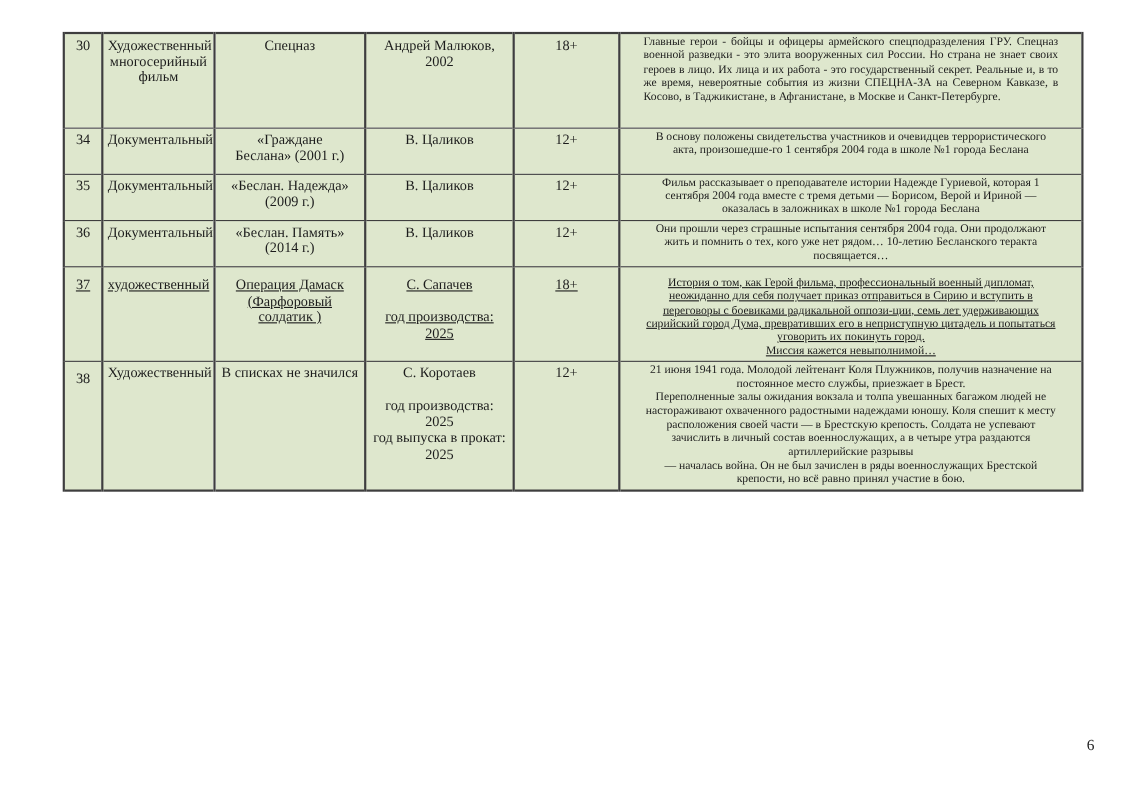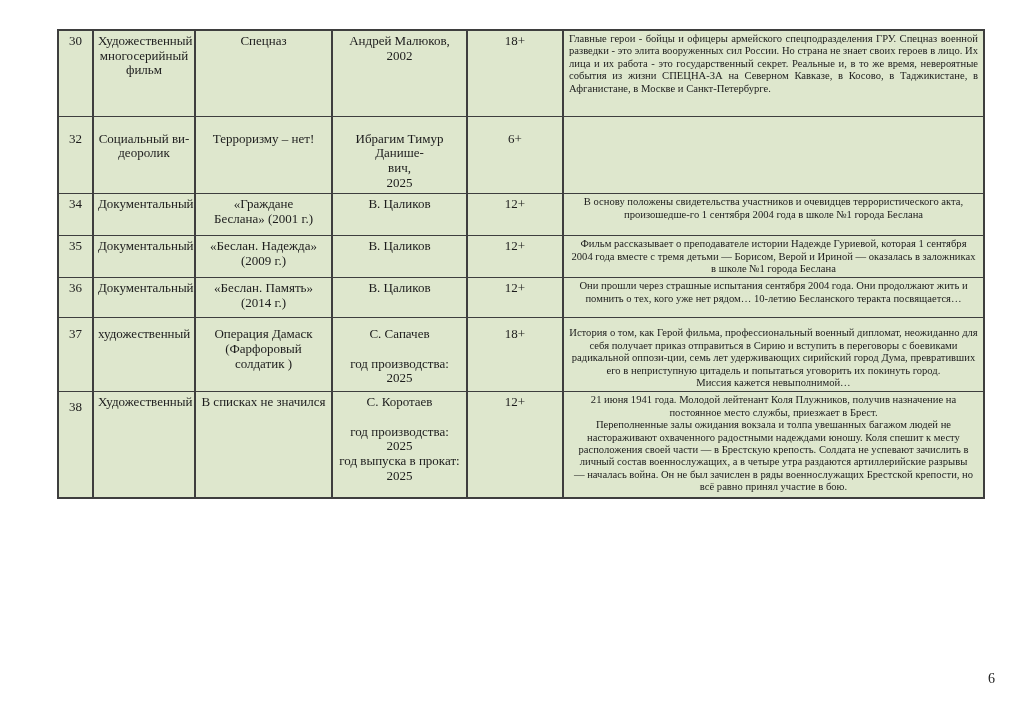--- a/index.html
+++ b/index.html
@@ -48,27 +48,27 @@
   tr.r3 { height: 64px; }
   tr.r4 { height: 42px; }
   tr.r5 { height: 38px; margin-top: 47px; }
   tr.r6 { height: 40px; }
   tr.r7 { height: 60px; }
   tr.r8 { height: 106px; }
   
   tr.r1 td { padding-top: 9px; }
   tr.r2 td { padding-top: 15px; }
   tr.r3 td { padding-top: 8px; }
-  tr.r7 td { padding-top: 9px; }
+  tr.r7 td { padding-top: 9px; text-decoration: underline; }
   tr.r8 td.num { padding-top: 8px; }
   
   td.desc {
     font-size: 10.6px;
     line-height: 1.17;
-    padding: 2px 5px;
+    padding: 2px 21px;
     text-align: center;
   }
   tr.r0 td.desc {
     text-align: justify;
     text-justify: inter-word;
   }
   .page-number {
     position: absolute;
     left: 988px;
     top: 671px;
@@ -93,31 +93,20 @@
     <tbody>
       <tr class="r0">
         <td class="num">30</td>
         <td class="type">Художественный
 многосерийный
 фильм</td>
         <td class="title">Спецназ</td>
         <td class="author">Андрей Малюков, 2002</td>
         <td class="age">18+</td>
         <td class="desc">Главные герои - бойцы и офицеры армейского спецподразделения ГРУ. Спецназ военной разведки - это элита вооруженных сил России. Но страна не знает своих героев в лицо. Их лица и их работа - это государственный секрет. Реальные и, в то же время, невероятные события из жизни СПЕЦНА-ЗА на Северном Кавказе, в Косово, в Таджикистане, в Афганистане, в Москве и Санкт-Петербурге.</td>
-      </tr>
-      <tr class="r2">
-        <td class="num">32</td>
-        <td class="type">Социальный ви-
-деоролик</td>
-        <td class="title">Терроризму – нет!</td>
-        <td class="author">Ибрагим Тимур Данише-
-вич,
-2025</td>
-        <td class="age">6+</td>
-        <td class="desc"></td>
       </tr>
       <tr class="r4">
         <td class="num">34</td>
         <td class="type">Документальный</td>
         <td class="title">«Граждане
 Беслана» (2001 г.)</td>
         <td class="author">В. Цаликов</td>
         <td class="age">12+</td>
         <td class="desc">В основу положены свидетельства участников и очевидцев террористического акта, произошедше-го 1 сентября 2004 года в школе №1 города Беслана</td>
       </tr>

